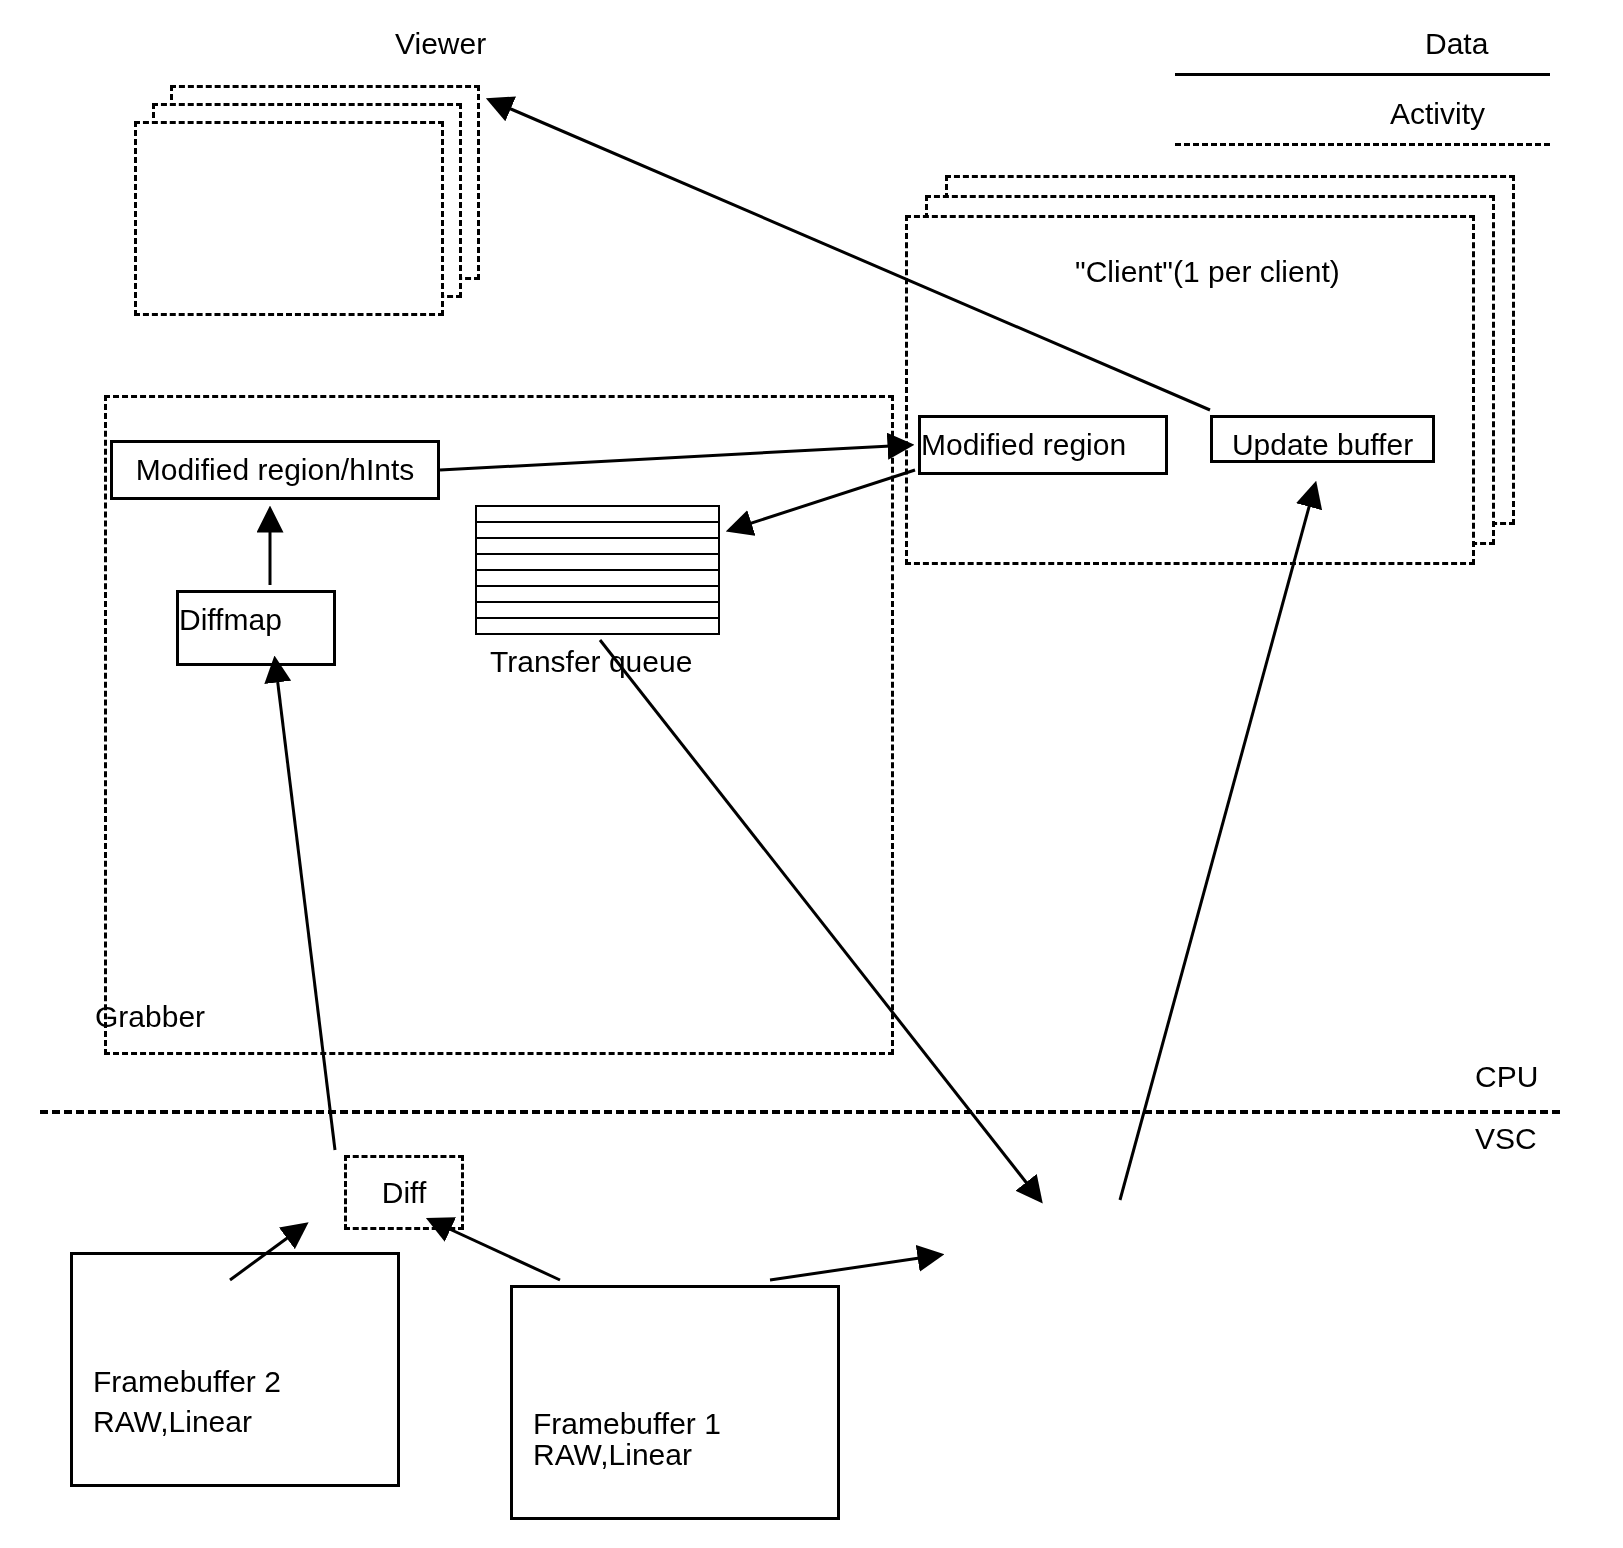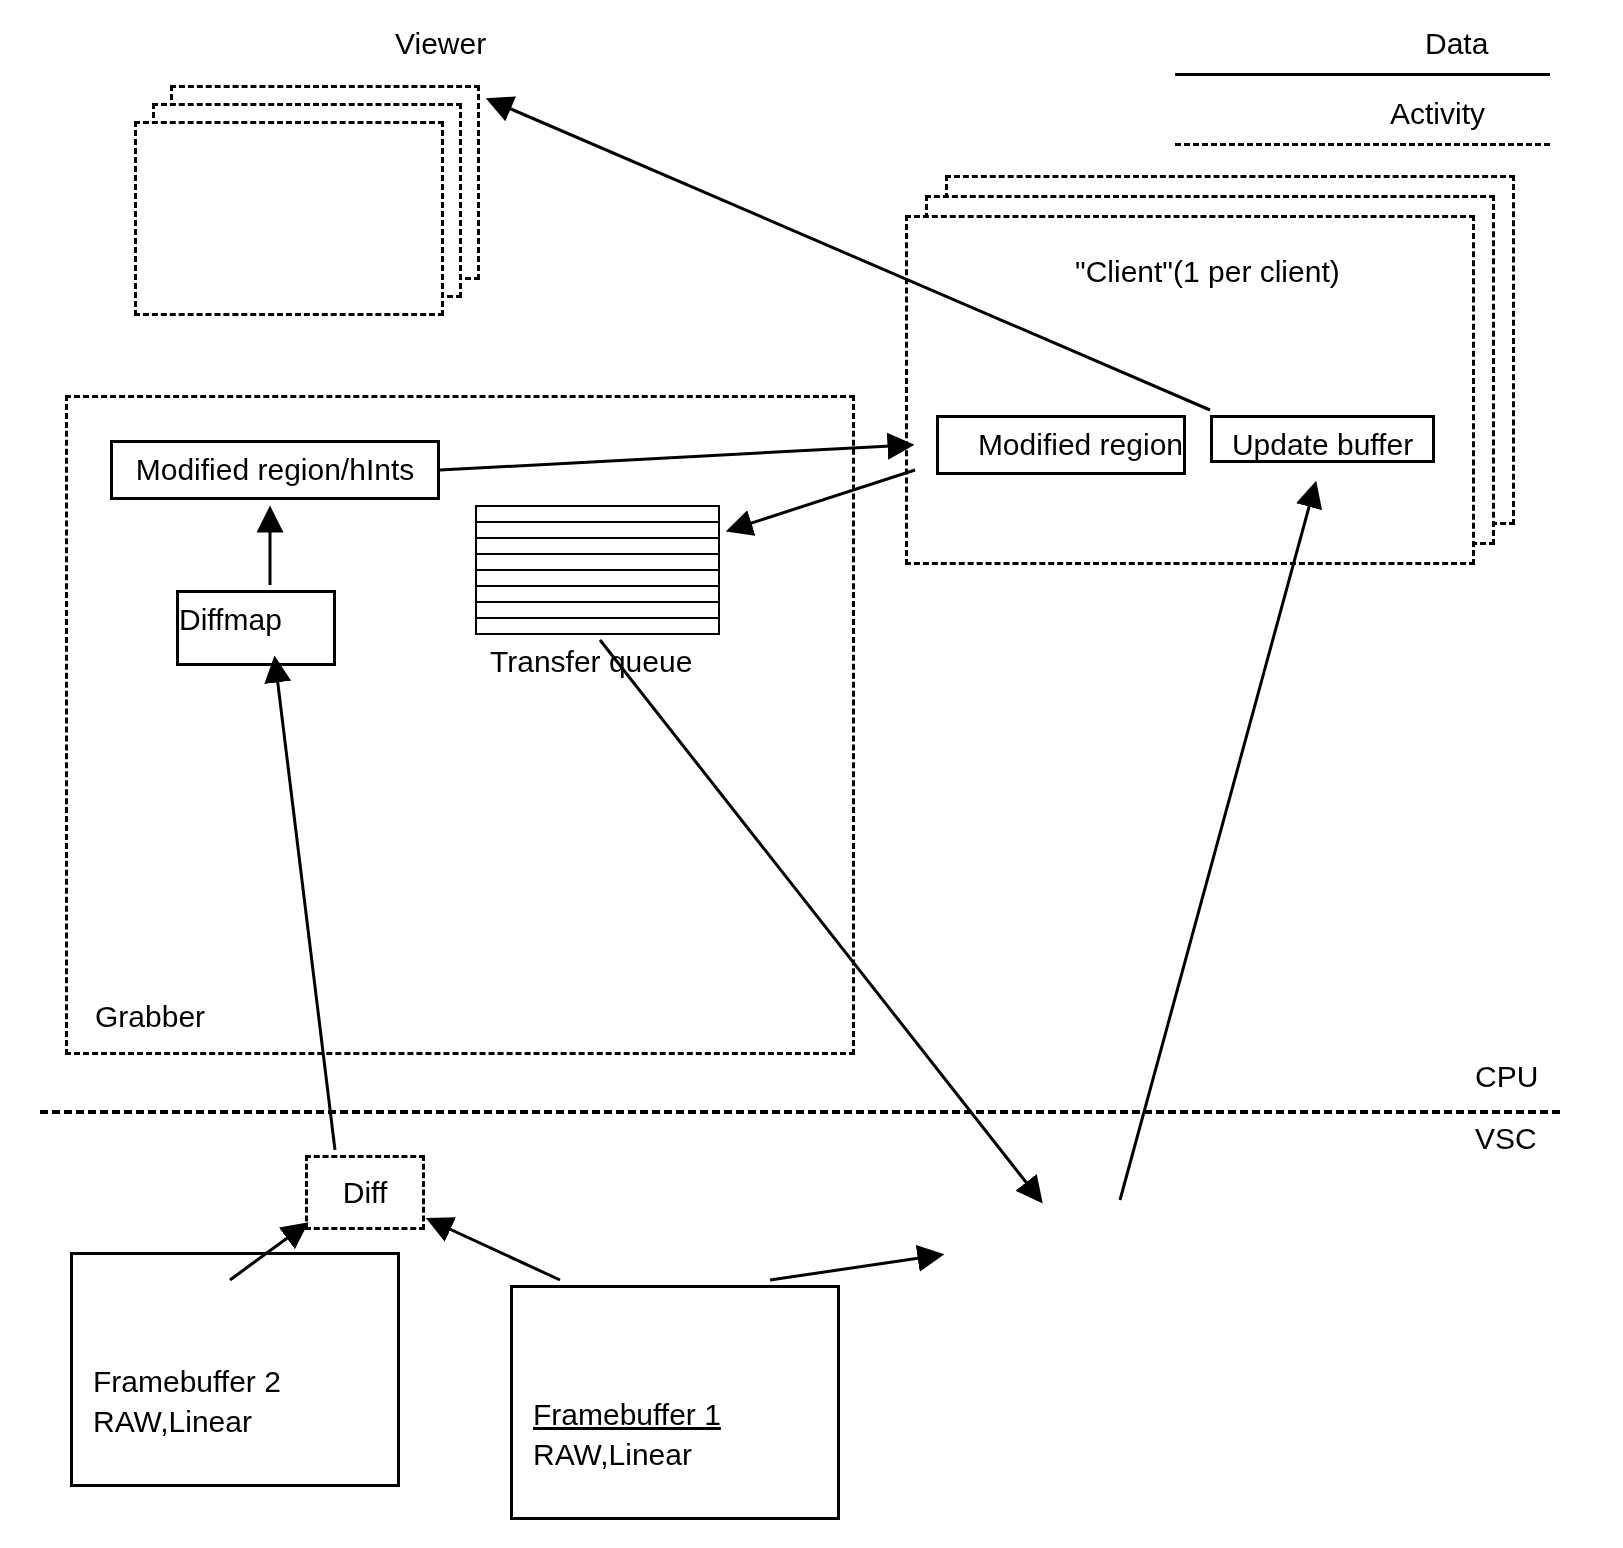--- a/index.html
+++ b/index.html
@@ -1,18 +1,18 @@
 <!DOCTYPE html>
 <html><head>
 <meta charset="utf-8">
 <style>
   html,body{margin:0;padding:0;background:#fff;}
   .canvas{position:relative;width:1623px;height:1548px;font-family:Arial,Helvetica,sans-serif;font-size:30px;color:#000;padding-left:33px;}
   .box{position:absolute;border:3px solid #000;background:#fff;box-sizing:border-box;}
-  .dashed{border-style:dashed;}
+  .dashed{border-style:dashed;margin-left:39px;}
   .lbl{position:absolute;white-space:nowrap;}
   .stack-card{position:absolute;border:3px dashed #000;background:#fff;box-sizing:border-box;}
   svg.wires{position:absolute;left:0;top:0;width:1623px;height:1548px;pointer-events:none;}
   .queue{position:absolute;border:2px solid #000;box-sizing:border-box;}
   .queue .row{height:14px;border-bottom:2px solid #000;}
   .queue .row:last-child{border-bottom:none;}
 </style>
 </head>
 <body>
 
@@ -26,21 +26,21 @@
   <div class="lbl" style="left:1425px;top:27px;">Data</div>
   <div style="position:absolute;left:1175px;top:73px;width:375px;border-top:3px solid #000;"></div>
   <div class="lbl" style="left:1390px;top:97px;">Activity</div>
   <div style="position:absolute;left:1175px;top:143px;width:375px;border-top:3px dashed #000;"></div>
 
   <div class="stack-card" style="left:945px;top:175px;width:570px;height:350px;"></div>
   <div class="stack-card" style="left:925px;top:195px;width:570px;height:350px;"></div>
   <div class="stack-card" style="left:905px;top:215px;width:570px;height:350px;"></div>
   <div class="lbl" style="left:1075px;top:255px;">"Client"(1 per client)</div>
 
-  <div class="box" style="left:918px;top:415px;width:250px;height:60px;text-align:right;line-height:54px;margin-left:18px;">
+  <div class="box" style="left:918px;top:415px;width:250px;height:60px;text-align:left;line-height:54px;">
     <span>Modified region</span>
   </div>
   <div class="box" style="left:1210px;top:415px;width:225px;height:48px;text-align:center;line-height:54px;">
     <span>Update buffer</span>
   </div>
 
   <div class="box dashed" style="left:65px;top:395px;width:790px;height:660px;"></div>
   <div class="lbl" style="left:95px;top:1000px;">Grabber</div>
 
   <div class="box" style="left:110px;top:440px;width:330px;height:60px;text-align:center;line-height:54px;">
@@ -71,21 +71,21 @@
     <span>Diff</span>
   </div>
 
 
   <div class="box" style="left:70px;top:1252px;width:330px;height:235px;">
     <div class="lbl" style="left:20px;top:110px;">Framebuffer 2</div>
     <div class="lbl" style="left:20px;top:150px;">RAW,Linear</div>
   </div>
 
   <div class="box" style="left:510px;top:1285px;width:330px;height:235px;">
-    <div class="lbl" style="left:20px;top:110px;text-decoration:underline;">Framebuffer 1</div>
+    <div class="lbl" style="left:20px;top:119px;">Framebuffer 1</div>
     <div class="lbl" style="left:20px;top:150px;">RAW,Linear</div>
   </div>
 
   <svg class="wires">
     <defs>
       <marker id="ah" viewBox="0 0 12 12" refX="10" refY="6" markerWidth="9" markerHeight="9" orient="auto-start-reverse">
         <path d="M0,0 L12,6 L0,12 Z" fill="#000"></path>
       </marker>
     </defs>
 

